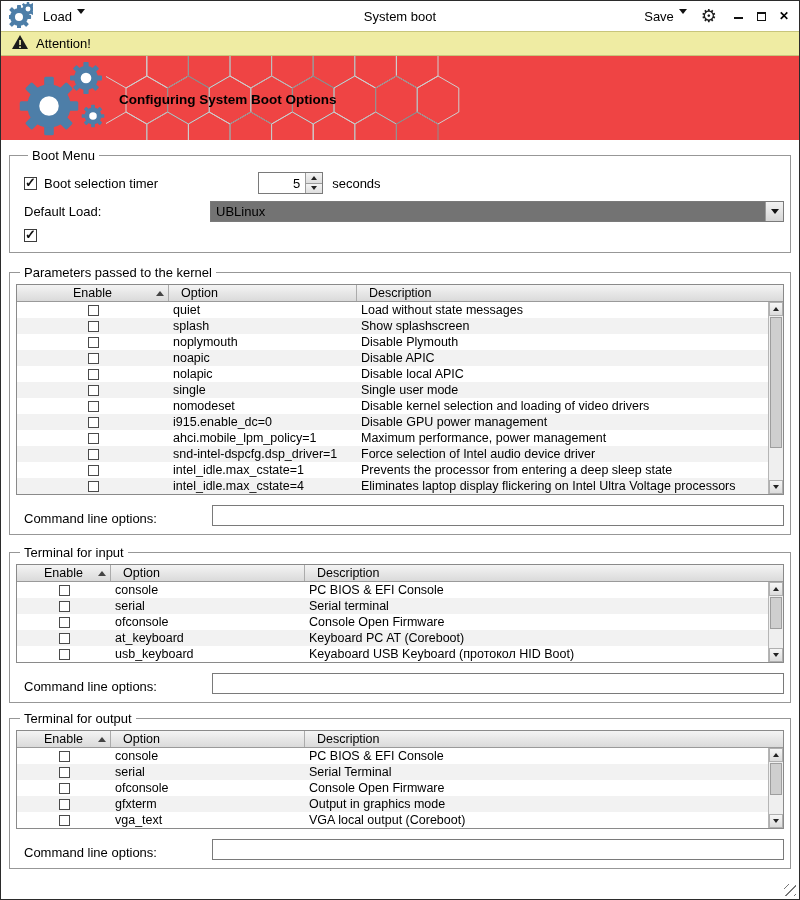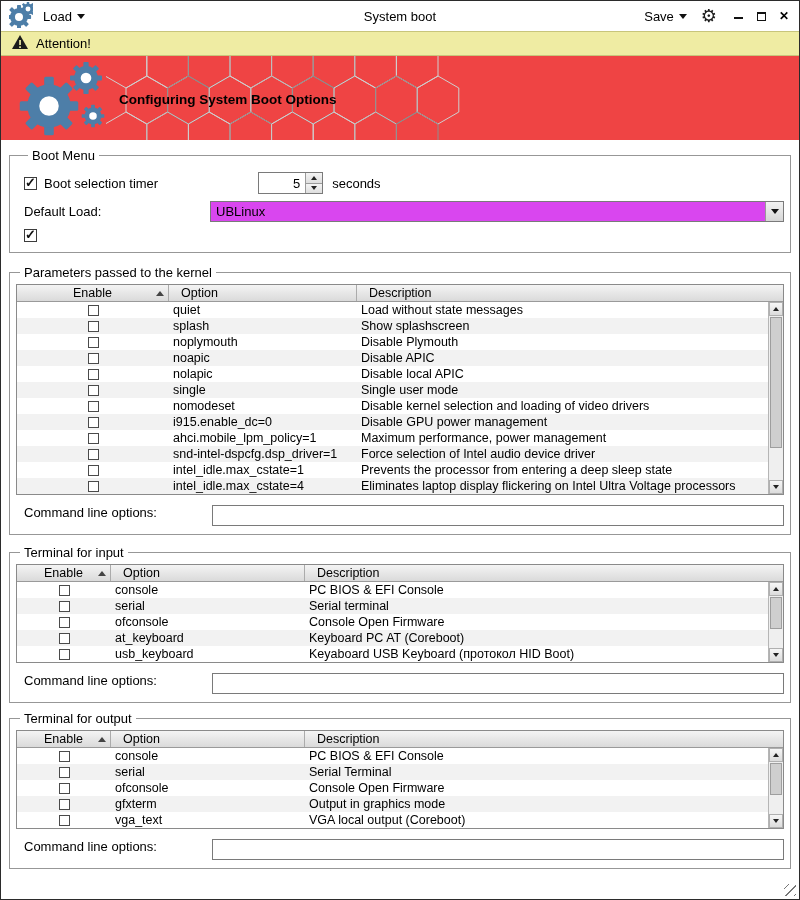--- a/index.html
+++ b/index.html
@@ -4,21 +4,21 @@
 <style>
   *{box-sizing:border-box;margin:0;padding:0}
   html,body{background:#e8e8e8}
   body{font-family:"Liberation Sans",sans-serif;font-size:13px;color:#000}
   .window{position:relative;width:800px;height:900px;background:#fff;border:1px solid #2b2b2b;overflow:hidden}
 
   
   .titlebar{position:relative;height:30px;display:flex;align-items:center;padding:0 8px;gap:6px;background:#fff}
   .tb-center{position:absolute;left:0;right:0;text-align:center;font-weight:normal;pointer-events:none}
   .tb-right{margin-left:auto;display:flex;align-items:center;gap:10px}
-  .menu-btn{display:flex;align-items:center;gap:5px;padding:3px 4px;cursor:default}
+  .menu-btn{display:flex;align-items:flex-start;gap:5px;padding:3px 4px;cursor:default}
   .caret-down{width:0;height:0;border-left:4px solid transparent;border-right:4px solid transparent;border-top:5px solid #111}
   .gear-glyph{font-size:18px;line-height:1;color:#1c1c1c}
   .win-controls{display:flex;align-items:center;gap:9px;margin-left:4px}
   .win-btn{width:14px;height:14px;display:flex;align-items:center;justify-content:center}
   .ico-min{width:9px;border-bottom:2px solid #111;margin-top:4px}
   .ico-max{width:9px;height:9px;border:1px solid #111;border-top:2px solid #111}
   .ico-close{font-size:12px;font-weight:bold;line-height:1}
 
   
   .banner{height:25px;background:#efeca3;border-top:1px solid #c8c57b;border-bottom:1px solid #c8c57b;display:flex;align-items:center;gap:7px;padding:0 10px}
@@ -42,21 +42,21 @@
   .cb-label{margin-left:7px}
   .spin-wrap{display:flex;margin-left:100px;border:1px solid #7a7a7a;height:22px;background:#fff}
   .spin-value{width:46px;display:flex;align-items:center;justify-content:flex-end;padding-right:5px}
   .spin-btns{width:17px;border-left:1px solid #9a9a9a;display:flex;flex-direction:column}
   .spin-btn{flex:1;background:linear-gradient(#f4f4f4,#dedede);display:flex;align-items:center;justify-content:center}
   .spin-btn + .spin-btn{border-top:1px solid #9a9a9a}
   .car-up{width:0;height:0;border-left:3.5px solid transparent;border-right:3.5px solid transparent;border-bottom:4.5px solid #222}
   .car-down{width:0;height:0;border-left:3.5px solid transparent;border-right:3.5px solid transparent;border-top:4.5px solid #222}
   .unit-label{margin-left:9px}
   .field-label{flex:0 0 186px}
-  .combo{flex:1;display:flex;height:21px;border:1px solid #7a7a7a;background:#d946ef;margin-right:0}
+  .combo{flex:1;display:flex;height:21px;border:1px solid #7a7a7a;background:#737373;margin-right:0}
   .combo-text{flex:1;display:flex;align-items:center;padding-left:5px}
   .combo-btn{width:18px;border-left:1px solid #9a9a9a;background:linear-gradient(#f2f2f2,#d6d6d6);display:flex;align-items:center;justify-content:center}
 
   
   .tbl{position:relative;border:1px solid #8a8a8a;background:#fff;overflow:hidden}
   .thead{display:flex;height:17px;background:linear-gradient(#f4f4f4,#dadada);border-bottom:1px solid #9a9a9a;font-size:12.5px}
   .th{display:flex;align-items:center;border-right:1px solid #ababab;padding:0 12px;white-space:nowrap;overflow:hidden}
   .th.h-enable{position:relative;justify-content:center}
   .sort-arrow{position:absolute;right:4px;top:6px;width:0;height:0;border-left:4px solid transparent;border-right:4px solid transparent;border-bottom:5px solid #444}
   .th.h-desc{border-right:none;flex:1}
@@ -72,21 +72,21 @@
   .k .h-option,.k .c-option{flex:0 0 188px;width:188px}
   .t .h-enable,.t .c-enable{flex:0 0 94px;width:94px}
   .t .h-option,.t .c-option{flex:0 0 194px;width:194px}
 
   
   .vscroll{position:absolute;top:17px;right:0;bottom:0;width:15px;background:#efefef;border-left:1px solid #b5b5b5;display:flex;flex-direction:column}
   .sb-btn{height:14px;background:linear-gradient(#f6f6f6,#dcdcdc);border:1px solid #b0b0b0;display:flex;align-items:center;justify-content:center}
   .sb-track{flex:1;position:relative}
   .sb-thumb{position:absolute;left:1px;right:1px;top:1px;background:#cfcfcf;border:1px solid #9e9e9e}
 
-  .cmd-row{display:flex;align-items:flex-start;margin-top:10px}
+  .cmd-row{display:flex;align-items:flex-end;margin-top:10px}
   .cmd-label{flex:0 0 196px;padding-left:8px}
   .cmd-input{flex:1;height:21px;border:1px solid #7a7a7a;background:#fff;font-family:"Liberation Sans",sans-serif;font-size:13px;padding:0 4px}
 
   .resize-grip{position:absolute;right:3px;bottom:3px;width:12px;height:12px;background:repeating-linear-gradient(135deg,transparent 0 3px,#777 3px 4px,transparent 4px 6px)}
 </style>
 </head>
 <body>
 
 <svg width="0" height="0" style="position:absolute" aria-hidden="true">
   <defs>

